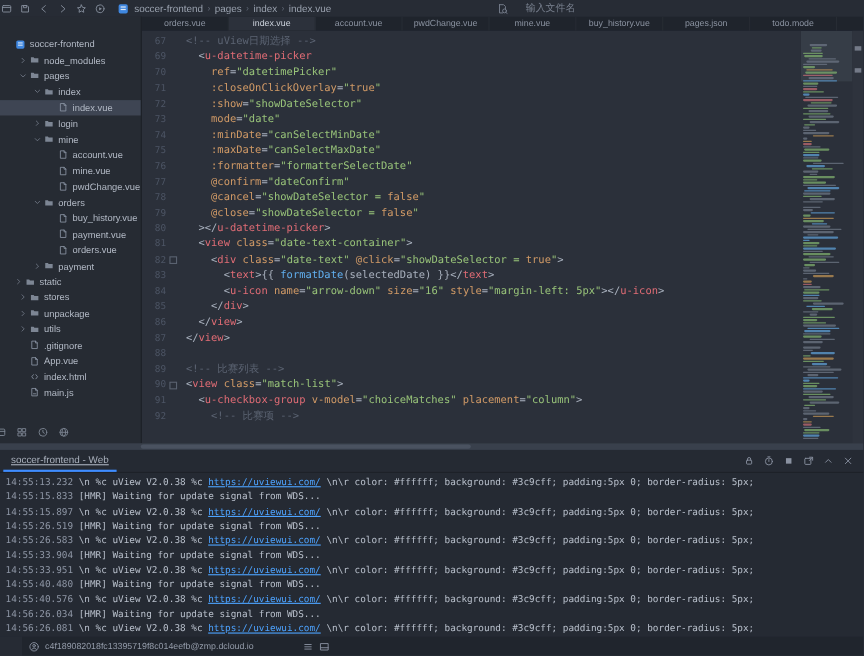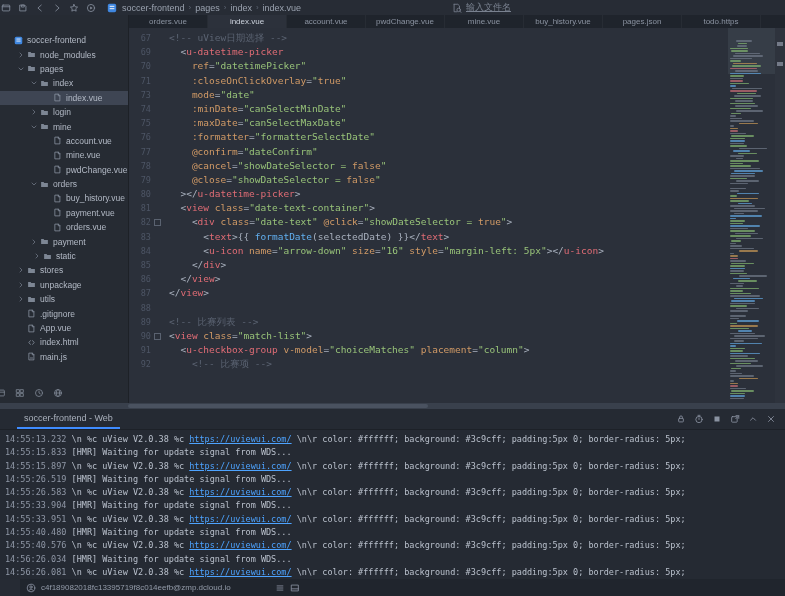--- a/index.html
+++ b/index.html
@@ -8,21 +8,21 @@
 
   
   .titlebar{flex:0 0 15px;background:#272c35;display:flex;align-items:center;position:relative;color:#8d95a3;font-size:9px;padding-left:2px;}
   .tb-ic{width:17px;height:13px;display:flex;align-items:center;justify-content:center;color:#868e9c;}
   .tb-ic svg{width:10px;height:10px;}
   .tb-ic.cut{margin-left:-5px;}
   .proj-ic{width:13px;height:13px;display:flex;align-items:center;justify-content:center;margin-left:6px;}
   .proj-ic svg{width:10px;height:10px;}
   .breadcrumb{display:flex;align-items:center;margin-left:4px;color:#9aa2af;}
   .breadcrumb .sep{margin:0 4px;color:#5d6573;font-size:8px;}
-  .tb-search{position:absolute;left:452px;top:0;height:15px;display:flex;align-items:center;gap:4px;color:#79818f;text-decoration:underline;}
+  .tb-search{position:absolute;left:452px;top:0;height:15px;display:flex;align-items:center;gap:16px;color:#79818f;}
   .tb-search svg{width:10px;height:10px;}
 
   
   .main{flex:0 0 388px;display:flex;min-height:0;}
 
   
   .sidebar{flex:0 0 128px;width:128px;background:#262b33;border-right:1px solid #1d2127;position:relative;overflow:hidden;}
   .tree{padding-top:18px;font-size:8.5px;color:#b3bac6;}
   .trow{height:14.4px;display:flex;align-items:center;white-space:nowrap;overflow:hidden;}
   .trow.sel{background:#3e4553;}
@@ -56,21 +56,21 @@
   .vscroll{flex:0 0 10px;background:#2e333d;position:relative;}
   .vmark{position:absolute;left:2px;width:6px;height:4px;background:#9aa2b0;opacity:.65;}
 
   
   .divider{flex:0 0 6px;background:#40485500;position:relative;background:#39404c;}
   .divider .thumb{position:absolute;left:128px;top:1px;height:4px;width:300px;background:#4a5260;border-radius:2px;}
 
   
   .panel{flex:0 0 170px;display:flex;flex-direction:column;background:#252a33;min-height:0;}
   .panel-header{flex:0 0 20px;display:flex;align-items:center;border-bottom:1px solid #1d2128;font-size:9px;color:#aab1bd;}
-  .panel-tab{margin-left:17px;padding:0 7px;height:100%;display:flex;align-items:center;border-bottom:2px solid #3f8cff;box-sizing:border-box;white-space:nowrap;}
+  .panel-tab{margin-left:3px;padding:0 7px;height:100%;display:flex;align-items:center;border-bottom:2px solid #3f8cff;box-sizing:border-box;white-space:nowrap;text-decoration:underline;}
   .panel-icons{margin-left:auto;display:flex;align-items:center;gap:8px;margin-right:9px;color:#8a92a1;}
   .panel-icons .pic{display:flex;align-items:center;justify-content:center;}
   .panel-icons svg{width:10px;height:10px;}
   .console{flex:1;overflow:hidden;font-family:"DejaVu Sans Mono",monospace;font-size:8.5px;line-height:13.3px;color:#b9c0cc;padding:3px 0 0 5px;white-space:pre;}
   .time{color:#8f97a6;}
   .lnk{color:#4da3ff;text-decoration:underline;}
 
   
   .statusbar{flex:0 0 17px;background:#20252d;display:flex;align-items:center;font-size:8px;color:#949caa;padding:0 6px;gap:5px;margin-left:20px;}
   .statusbar .sic{display:flex;align-items:center;justify-content:center;color:#8a92a1;}
@@ -316,21 +316,21 @@
                 <polyline points="4.5 3 7.5 6 4.5 9"></polyline>
               </svg>
             </span>
             <span class="ficon">
               <svg viewBox="0 0 12 12" fill="none" stroke="currentColor" stroke-width="1" stroke-linecap="round" stroke-linejoin="round">
                 <path d="M1.5 2.8h3.2l1 1.2h4.8v5.2h-9z" fill="currentColor" stroke="none" opacity="0.85"></path>
               </svg>
             </span>
             <span>payment</span>
           </div>
-          <div class="trow" style="padding-left: 32px; text-align: center;">
+          <div class="trow" style="padding-left: 12px; text-align: center;">
             <span class="chev">
               <svg viewBox="0 0 12 12" fill="none" stroke="currentColor" stroke-width="1" stroke-linecap="round" stroke-linejoin="round">
                 <polyline points="4.5 3 7.5 6 4.5 9"></polyline>
               </svg>
             </span>
             <span class="ficon">
               <svg viewBox="0 0 12 12" fill="none" stroke="currentColor" stroke-width="1" stroke-linecap="round" stroke-linejoin="round">
                 <path d="M1.5 2.8h3.2l1 1.2h4.8v5.2h-9z" fill="currentColor" stroke="none" opacity="0.85"></path>
               </svg>
             </span>
@@ -465,29 +465,30 @@
           <div class="tab">
             <span>mine.vue</span>
           </div>
           <div class="tab">
             <span>buy_history.vue</span>
           </div>
           <div class="tab">
             <span>pages.json</span>
           </div>
           <div class="tab">
-            <span>todo.https</span>
+            <span>todo.mode</span>
           </div>
         </div>
       <div class="editor">
         <div class="code" id="code">
             <div class="cl"><span class="gut"><span>67</span><span class="foldspace"></span></span><span class="src"><span class="c">&lt;!-- uView日期选择 --&gt;</span></span></div>
             <div class="cl"><span class="gut"><span>69</span><span class="foldspace"></span></span><span class="src"><span class="p">  &lt;</span><span class="t">u-datetime-picker</span></span></div>
             <div class="cl"><span class="gut"><span>70</span><span class="foldspace"></span></span><span class="src"><span class="p">    </span><span class="a">ref</span><span class="p">=</span><span class="s">"datetimePicker"</span></span></div>
             <div class="cl"><span class="gut"><span>71</span><span class="foldspace"></span></span><span class="src"><span class="p">    </span><span class="a">:closeOnClickOverlay</span><span class="p">=</span><span class="s">"</span><span class="k">true</span><span class="s">"</span></span></div>
+            <div class="cl"><span class="gut"><span>72</span><span class="foldspace"></span></span><span class="src"><span class="p">    </span><span class="a">:show</span><span class="p">=</span><span class="s">"showDateSelector"</span></span></div>
             <div class="cl"><span class="gut"><span>73</span><span class="foldspace"></span></span><span class="src"><span class="p">    </span><span class="a">mode</span><span class="p">=</span><span class="s">"date"</span></span></div>
             <div class="cl"><span class="gut"><span>74</span><span class="foldspace"></span></span><span class="src"><span class="p">    </span><span class="a">:minDate</span><span class="p">=</span><span class="s">"canSelectMinDate"</span></span></div>
             <div class="cl"><span class="gut"><span>75</span><span class="foldspace"></span></span><span class="src"><span class="p">    </span><span class="a">:maxDate</span><span class="p">=</span><span class="s">"canSelectMaxDate"</span></span></div>
             <div class="cl"><span class="gut"><span>76</span><span class="foldspace"></span></span><span class="src"><span class="p">    </span><span class="a">:formatter</span><span class="p">=</span><span class="s">"formatterSelectDate"</span></span></div>
             <div class="cl"><span class="gut"><span>77</span><span class="foldspace"></span></span><span class="src"><span class="p">    </span><span class="a">@confirm</span><span class="p">=</span><span class="s">"dateConfirm"</span></span></div>
             <div class="cl"><span class="gut"><span>78</span><span class="foldspace"></span></span><span class="src"><span class="p">    </span><span class="a">@cancel</span><span class="p">=</span><span class="s">"showDateSelector = </span><span class="k">false</span><span class="s">"</span></span></div>
             <div class="cl"><span class="gut"><span>79</span><span class="foldspace"></span></span><span class="src"><span class="p">    </span><span class="a">@close</span><span class="p">=</span><span class="s">"showDateSelector = </span><span class="k">false</span><span class="s">"</span></span></div>
             <div class="cl"><span class="gut"><span>80</span><span class="foldspace"></span></span><span class="src"><span class="p">  &gt;&lt;/</span><span class="t">u-datetime-picker</span><span class="p">&gt;</span></span></div>
             <div class="cl"><span class="gut"><span>81</span><span class="foldspace"></span></span><span class="src"><span class="p">  &lt;</span><span class="t">view</span><span class="p"> </span><span class="a">class</span><span class="p">=</span><span class="s">"date-text-container"</span><span class="p">&gt;</span></span></div>
             <div class="cl"><span class="gut"><span>82</span><span class="foldbox"></span></span><span class="src"><span class="p">    &lt;</span><span class="t">div</span><span class="p"> </span><span class="a">class</span><span class="p">=</span><span class="s">"date-text"</span><span class="p"> </span><span class="a">@click</span><span class="p">=</span><span class="s">"showDateSelector = </span><span class="k">true</span><span class="s">"</span><span class="p">&gt;</span></span></div>

